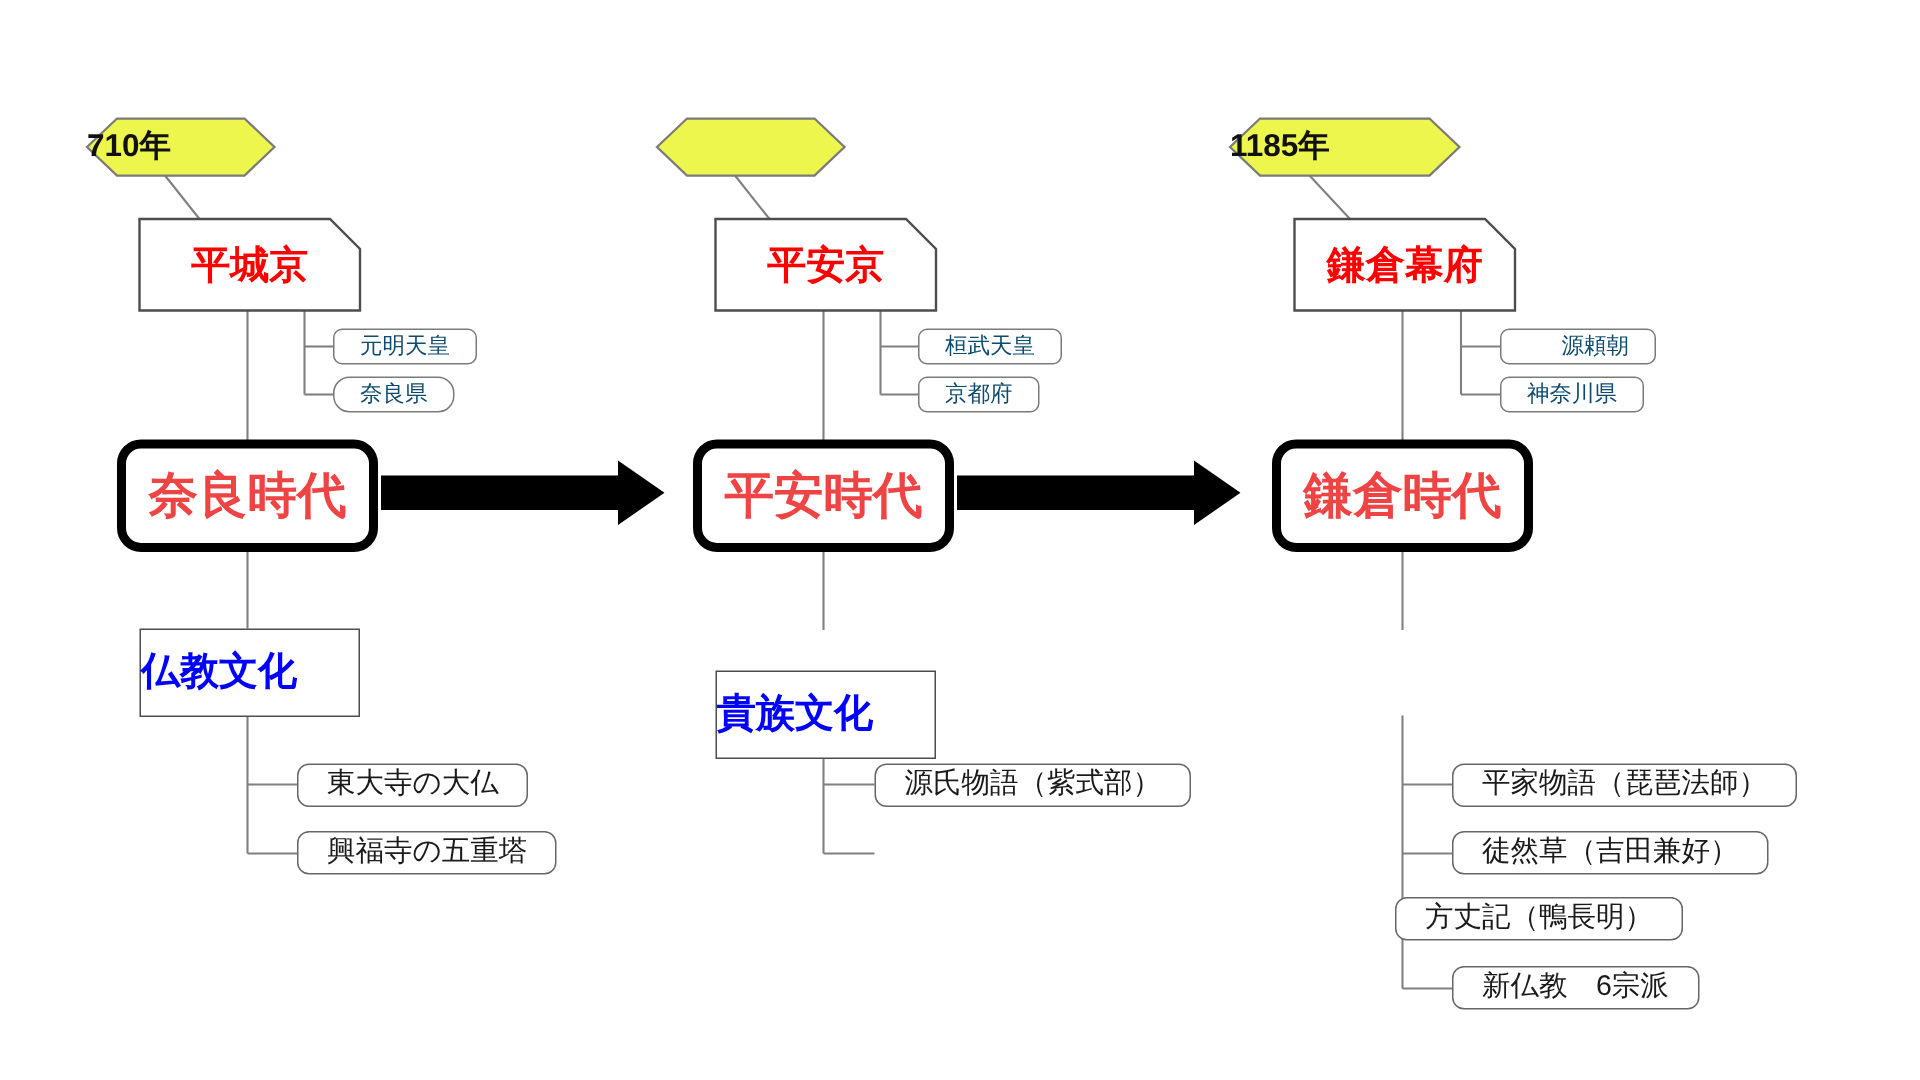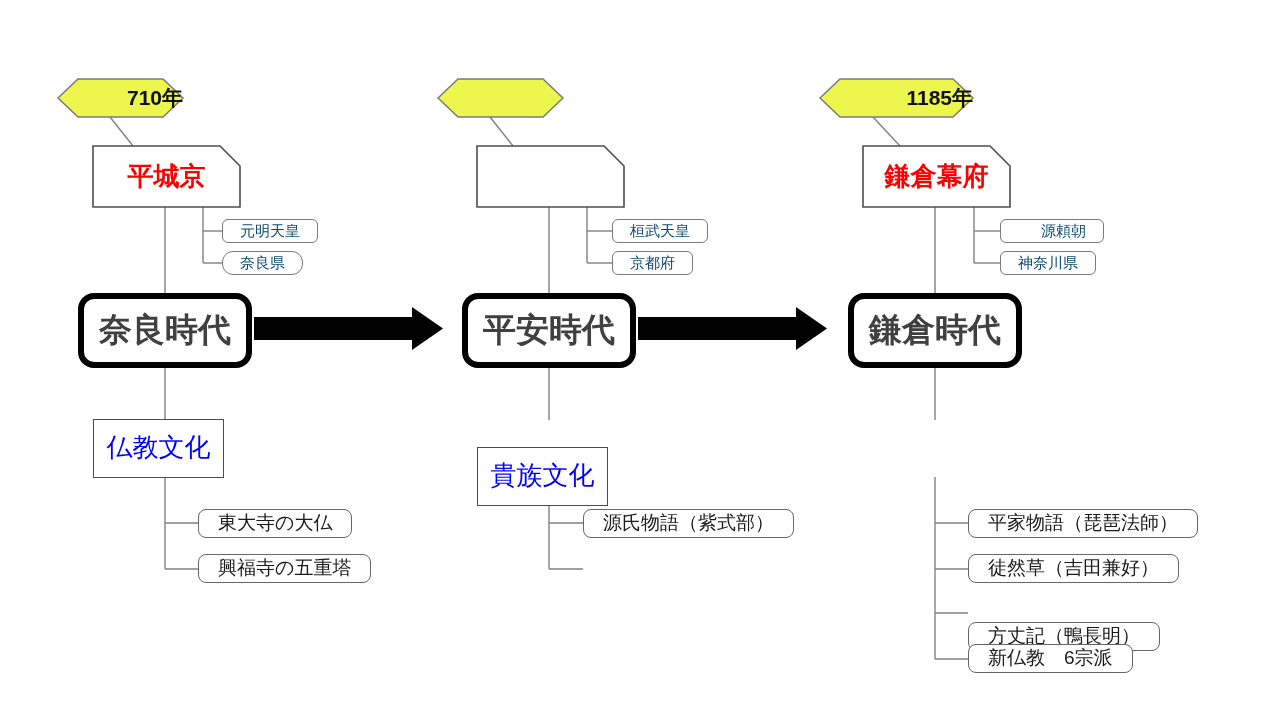--- a/index.html
+++ b/index.html
@@ -3,42 +3,42 @@
 <meta charset="utf-8">
 <style>
   html,body { margin:0; padding:0; background:#ffffff; }
   .canvas {
     position:relative; width:1280px; height:720px; background:#ffffff;
     font-family:"Liberation Sans","DejaVu Sans",sans-serif; overflow:hidden;
   }
   .svg-layer { position:absolute; left:0; top:0; width:1280px; height:720px; }
   .year-label {
     position:absolute; height:38px; line-height:38px; top:79px;
-    text-align:right; font-weight:bold; font-size:21px; color:#111;
+    text-align:left; font-weight:bold; font-size:21px; color:#111;
   }
   .capital-label {
     position:absolute; width:147px; height:61px; line-height:61px; top:146px;
     text-align:center; font-weight:bold; font-size:26px;
     color:var(--capital-text,#ff0000); white-space:nowrap;
   }
   .sub-box {
     position:absolute; box-sizing:border-box; height:24px; line-height:21px;
     padding:0 17px; border:1.4px solid #7a7a7a; border-radius:6px;
     background:#fff; font-size:15px; color:#0c4a6e; white-space:nowrap;
   }
   .era-box {
     position:absolute; width:174px; height:75px; top:293px; box-sizing:border-box;
     border:6px solid var(--era-border,#000); border-radius:16px; background:#fff;
     text-align:center; line-height:62px; font-size:33px; font-weight:bold;
-    color:#404040; white-space:nowrap;
+    color:#ef4444; white-space:nowrap;
   }
   .culture-box {
-    position:absolute; width:131px; height:59px; top:419px; box-sizing:border-box;
-    border:1.6px solid #4d4d4d; background:#fff; text-align:center;
-    line-height:55px; font-size:26px; font-weight:normal;
+    position:absolute; width:147px; height:59px; top:419px; box-sizing:border-box;
+    border:1.6px solid #4d4d4d; background:#fff; text-align:left;
+    line-height:55px; font-size:26px; font-weight:bold;
     color:var(--culture-text,#0000ff); white-space:nowrap;
   }
   .item-box {
     position:absolute; box-sizing:border-box; height:29px; line-height:25px;
     padding:0 19px; border:1.4px solid #666; border-radius:8px;
     background:#fff; font-size:19px; color:#1a1a1a; white-space:nowrap;
   }
 </style>
 </head>
 <body>
@@ -93,29 +93,30 @@
 
   <div class="year-label" style="left:58px; width:125px;">710年</div>
   <div class="capital-label" style="left:93px;">平城京</div>
   <div class="sub-box" style="left:222px; top:219px;">元明天皇</div>
   <div class="sub-box" style="left:222px; top:251px;border-radius:11px;">奈良県</div>
   <div class="era-box" style="left:78px;">奈良時代</div>
   <div class="culture-box" style="left:93px;">仏教文化</div>
   <div class="item-box" style="left:198px; top:509px;">東大寺の大仏</div>
   <div class="item-box" style="left:198px; top:554px;">興福寺の五重塔</div>
 
+  <div class="capital-label" style="left:477px;">平安京</div>
   <div class="sub-box" style="left:612px; top:219px;">桓武天皇</div>
   <div class="sub-box" style="left:612px; top:251px;">京都府</div>
   <div class="era-box" style="left:462px;">平安時代</div>
   <div class="culture-box" style="left:477px;margin-top:28px;">貴族文化</div>
   <div class="item-box" style="left:583px; top:509px;">源氏物語（紫式部）</div>
 
   <div class="year-label" style="left:820px; width:153px;">1185年</div>
   <div class="capital-label" style="left:863px;">鎌倉幕府</div>
   <div class="sub-box" style="left:1000px; top:219px;padding-left:40px;">源頼朝</div>
   <div class="sub-box" style="left:1000px; top:251px;">神奈川県</div>
   <div class="era-box" style="left:848px;">鎌倉時代</div>
   <div class="item-box" style="left:968px; top:509px;">平家物語（琵琶法師）</div>
   <div class="item-box" style="left:968px; top:554px;">徒然草（吉田兼好）</div>
-  <div class="item-box" style="left:968px; top:598px;margin-top:24px;">方丈記（鴨長明）</div>
+  <div class="item-box" style="left:930px; top:598px;">方丈記（鴨長明）</div>
   <div class="item-box" style="left:968px; top:644px;">新仏教　6宗派</div>
 
 </div>
 
 </body></html>

